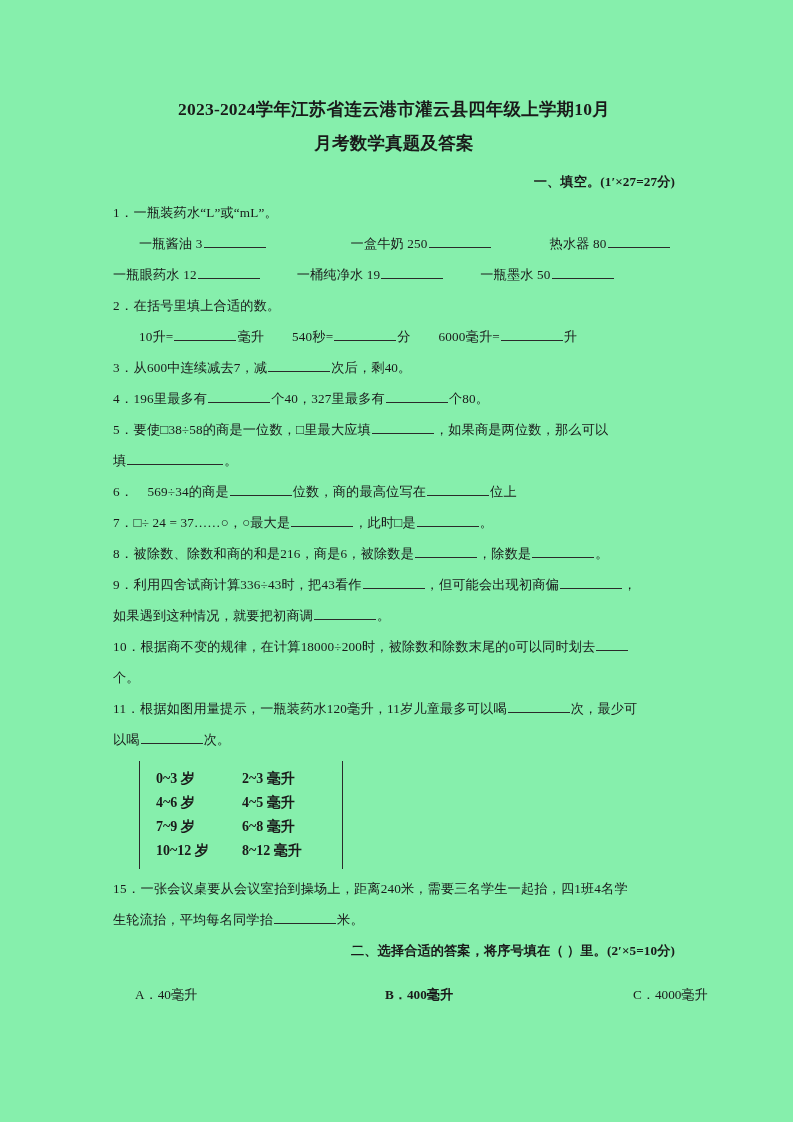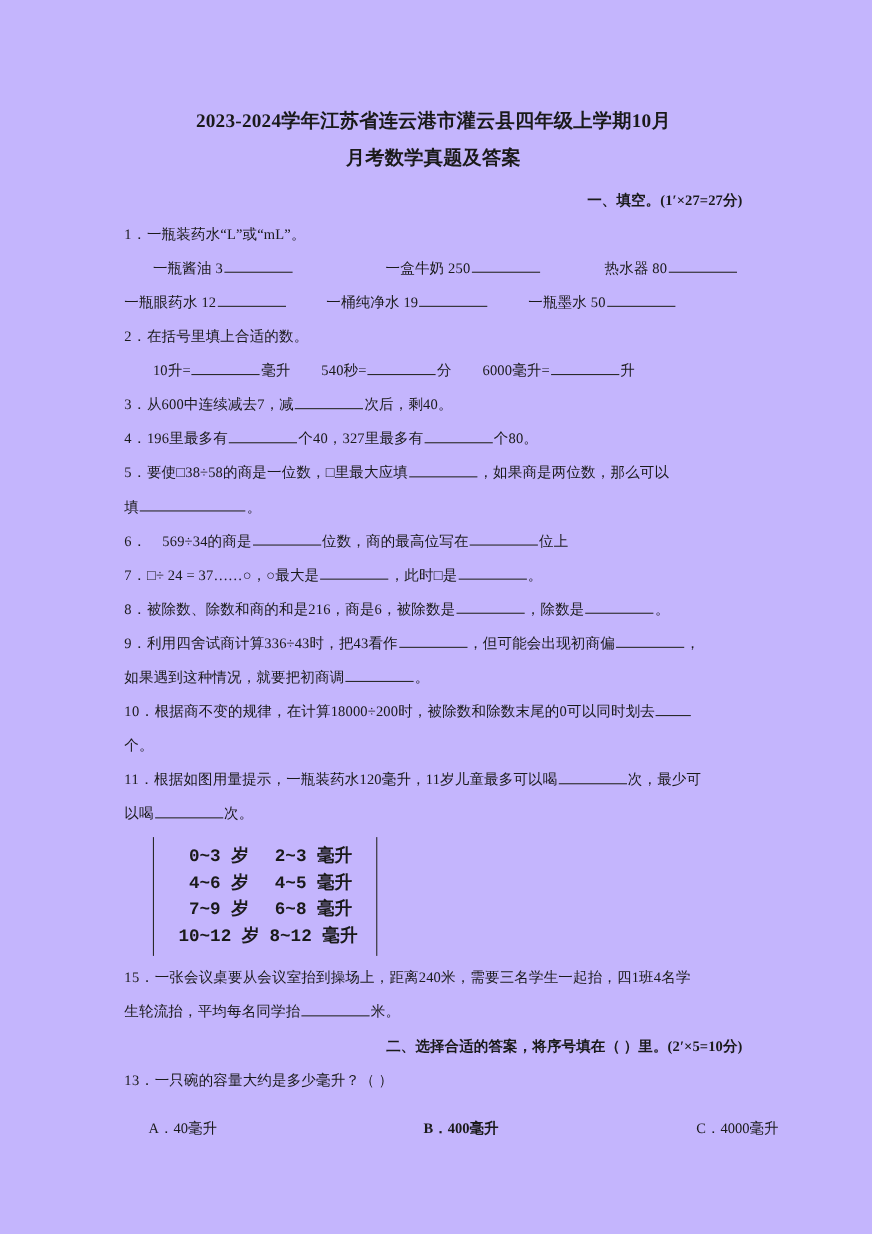--- a/index.html
+++ b/index.html
@@ -13,21 +13,21 @@
     position: relative;
     font-family: "Liberation Serif", "DejaVu Serif", serif;
     color: #1a1a1a;
     overflow: hidden;
   }
   .page {
     position: absolute;
     left: 0; top: 0;
     width: 793px;
     height: 1122px;
-    background: #c4b5fd;
+    background: #86efac;
   }
   .content {
     position: absolute;
     left: 113px;
     top: 92px;
     width: 562px;
   }
 
   
   .doc-title {
@@ -85,26 +85,25 @@
     margin: 6px 0 4px 0;
     padding-left: 26px;
   }
   .dose-box {
     display: inline-block;
     border-left: 1.6px solid #2a2a2a;
     border-right: 1.6px solid #2a2a2a;
     padding: 6px 14px 6px 16px;
   }
   .dose-row {
-    font-size: 16px;
+    font-size: 14px;
     font-weight: bold;
     line-height: 24px;
     white-space: nowrap;
-    font-family: Liberation Mono, monospace;
-    text-align: center;
+    font-family: Liberation Serif, serif;
   }
   .dose-age { display: inline-block; width: 86px; }
   .dose-vol { display: inline-block; width: 86px; }
 
   
   .choices {
     font-size: 13.2px;
     line-height: 31px;
     padding-left: 22px;
     white-space: nowrap;
@@ -210,21 +209,18 @@
 
     <p class="q">
       <span class="num">15．</span><span>一张会议桌要从会议室抬到操场上，距离240米，需要三名学生一起抬，四1班4名学</span>
     </p>
     <p class="q">
       <span>生轮流抬，平均每名同学抬</span><span class="blank bw-md"></span><span>米。</span>
     </p>
 
     <p class="section-head">二、选择合适的答案，将序号填在（ ）里。(2′×5=10分)</p>
 
-    <p class="q">
-      <span class="num">13．</span><span>一只碗的容量大约是多少毫升？（      ）</span>
-    </p>
     <p class="choices">
       <span class="choice c-a"><span>A．</span><span>40毫升</span></span><span class="choice c-b"><span>B．</span><span>400毫升</span></span><span class="choice c-c"><span>C．</span><span>4000毫升</span></span>
     </p>
 
   </div>
 </div>
 
 </body></html>

